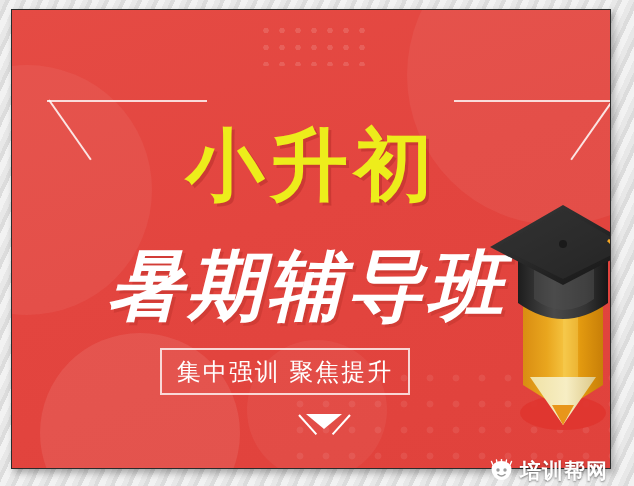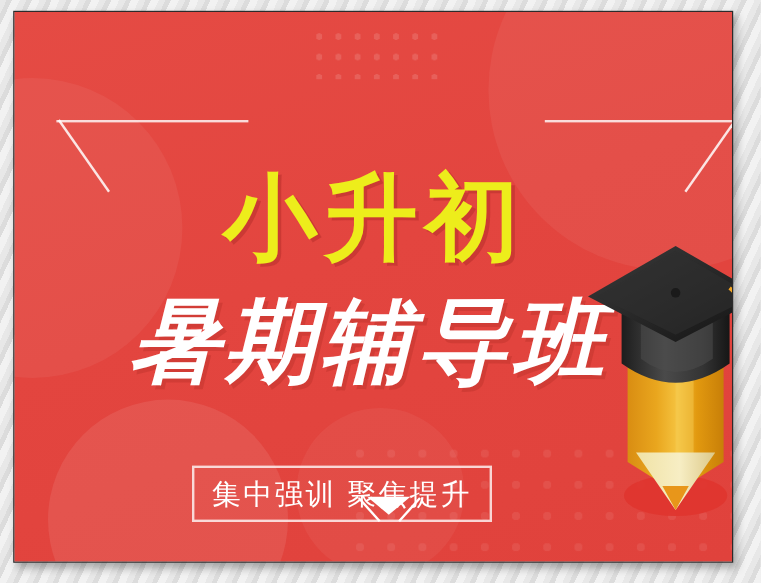--- a/index.html
+++ b/index.html
@@ -80,21 +80,21 @@
   #bracket-left  { left: 35px;  top: 90px; width: 160px; height: 75px; }
   #bracket-left .hline { left: 0; width: 160px; }
   #bracket-left .dline { left: 1px; transform-origin: top center; transform: rotate(-35deg); }
   #bracket-right { left: 442px; top: 90px; width: 160px; height: 75px; }
   #bracket-right .hline { left: 0; width: 160px; }
   #bracket-right .dline { left: 158px; transform-origin: top center; transform: rotate(35deg); }
 
   
   #headline-primary {
     position: absolute;
-    left: 0; top: 132px;
+    left: 0; top: 116px;
     width: 600px;
     text-align: center;
     font-size: 78px;
     line-height: 78px;
     font-weight: 700;
     color: #eded1b;
     letter-spacing: 6px;
     text-shadow: 3px 3px 0 rgba(150,30,25,0.30);
     white-space: nowrap;
   }
@@ -120,21 +120,20 @@
     position: absolute;
     left: 148px;
     top: 338px;
     width: 250px;
     height: 47px;
     border: 2px solid rgba(255,255,255,0.78);
     box-sizing: border-box;
     display: flex;
     align-items: center;
     justify-content: center;
-    margin-top: 40px;
   }
   #subtitle-text {
     color: #ffffff;
     font-size: 24px;
     letter-spacing: 2px;
     white-space: nowrap;
     font-weight: 400;
   }
 
   
@@ -273,14 +272,32 @@
         <rect x="126" y="98" width="14" height="24" rx="3" fill="#f79520"></rect>
 
         <rect x="128" y="120" width="3" height="30" fill="#f79520"></rect>
         <rect x="133" y="120" width="3" height="34" fill="#fba63b"></rect>
         <rect x="138" y="120" width="3" height="28" fill="#f79520"></rect>
       </svg>
     </div>
 
   </div>
 
+  <div id="watermark">
+    <span id="watermark-icon">
+      <svg width="25" height="25" viewBox="0 0 25 25" xmlns="http://www.w3.org/2000/svg">
+        <g stroke="#ffffff" stroke-width="1.4" stroke-linecap="round">
+          <line x1="4" y1="6" x2="2.5" y2="2.5"></line>
+          <line x1="8" y1="4" x2="7.5" y2="1"></line>
+          <line x1="12.5" y1="3.4" x2="12.5" y2="0.5"></line>
+          <line x1="17" y1="4" x2="17.5" y2="1"></line>
+          <line x1="21" y1="6" x2="22.5" y2="2.5"></line>
+        </g>
+        <path d="M2.5,10 A10,8 0 0 1 22.5,10 A10,11 0 0 1 2.5,10 Z" fill="#ffffff"></path>
+        <circle cx="9" cy="11" r="1.7" fill="#9b9b9b"></circle>
+        <circle cx="16" cy="11" r="1.7" fill="#9b9b9b"></circle>
+        <path d="M9,15.5 Q12.5,18.5 16,15.5" stroke="#9b9b9b" stroke-width="1.5" fill="none" stroke-linecap="round"></path>
+      </svg>
+    </span>
+    <span id="watermark-text">培训帮网</span>
+  </div>
 
 </div>
 
 </body></html>

